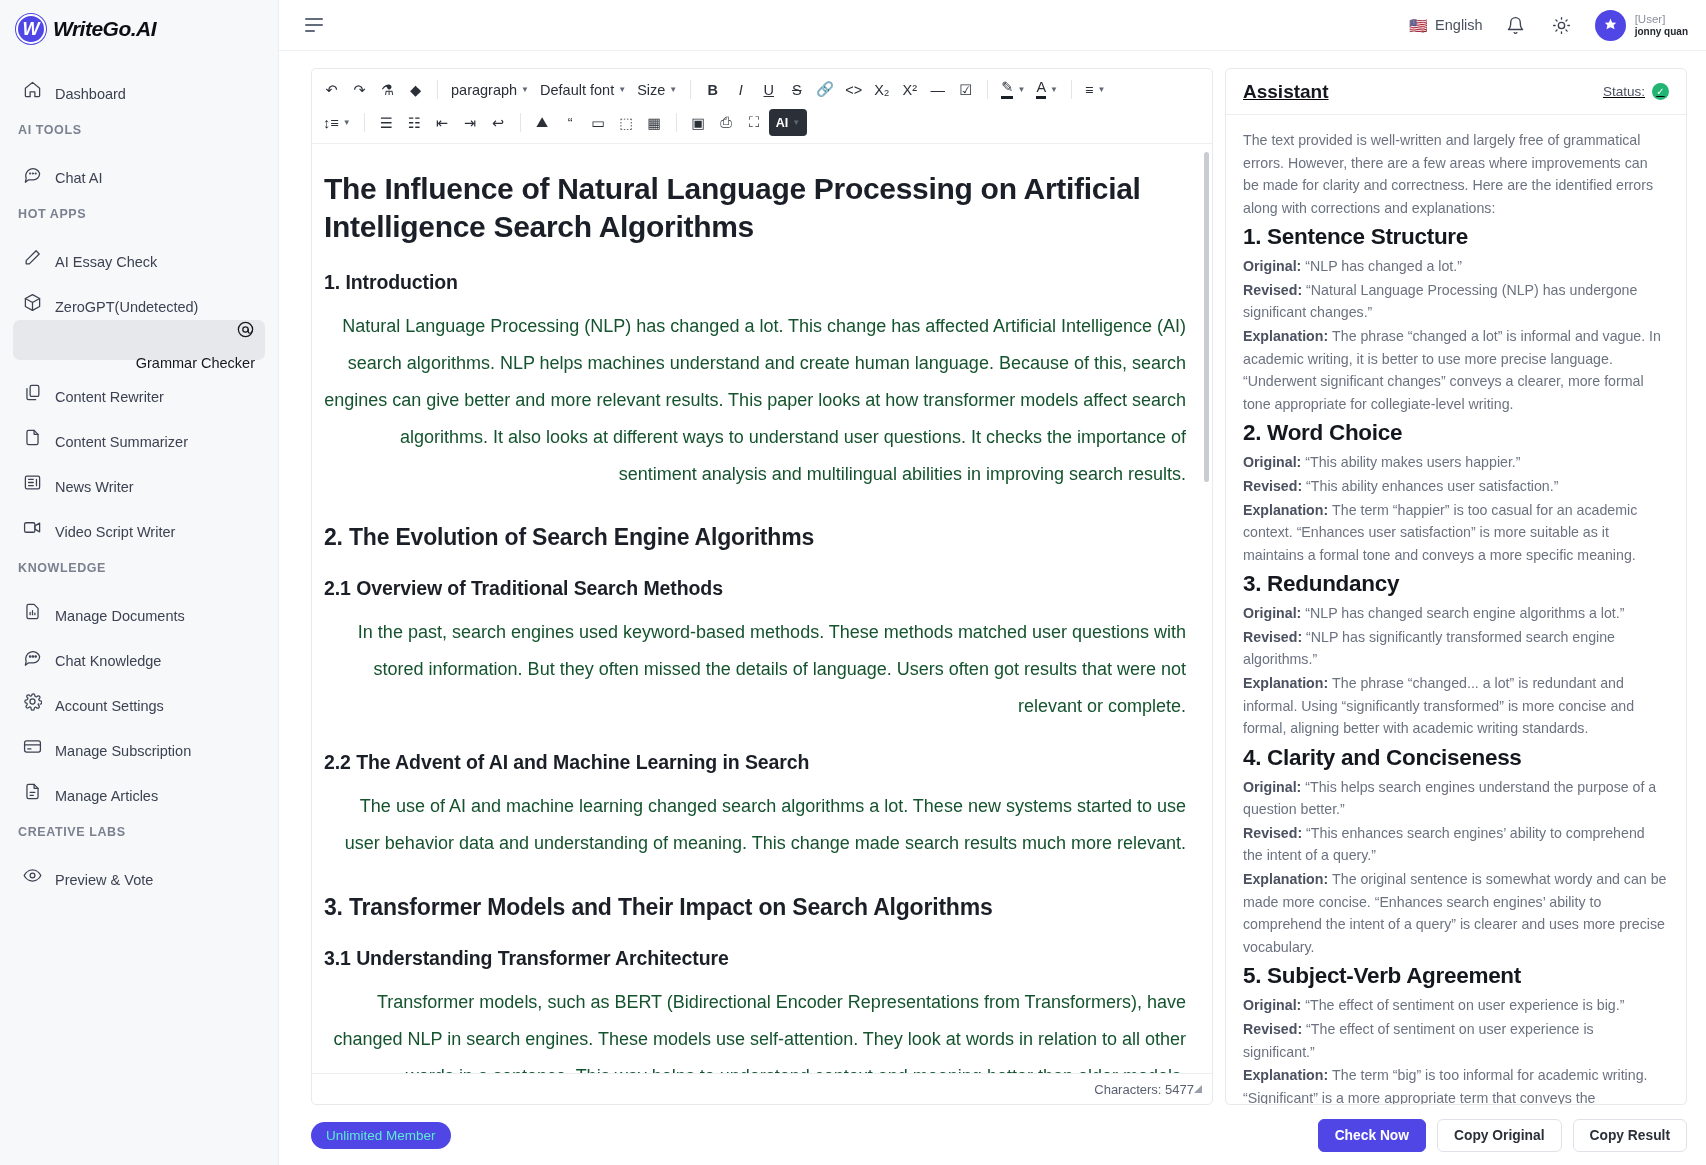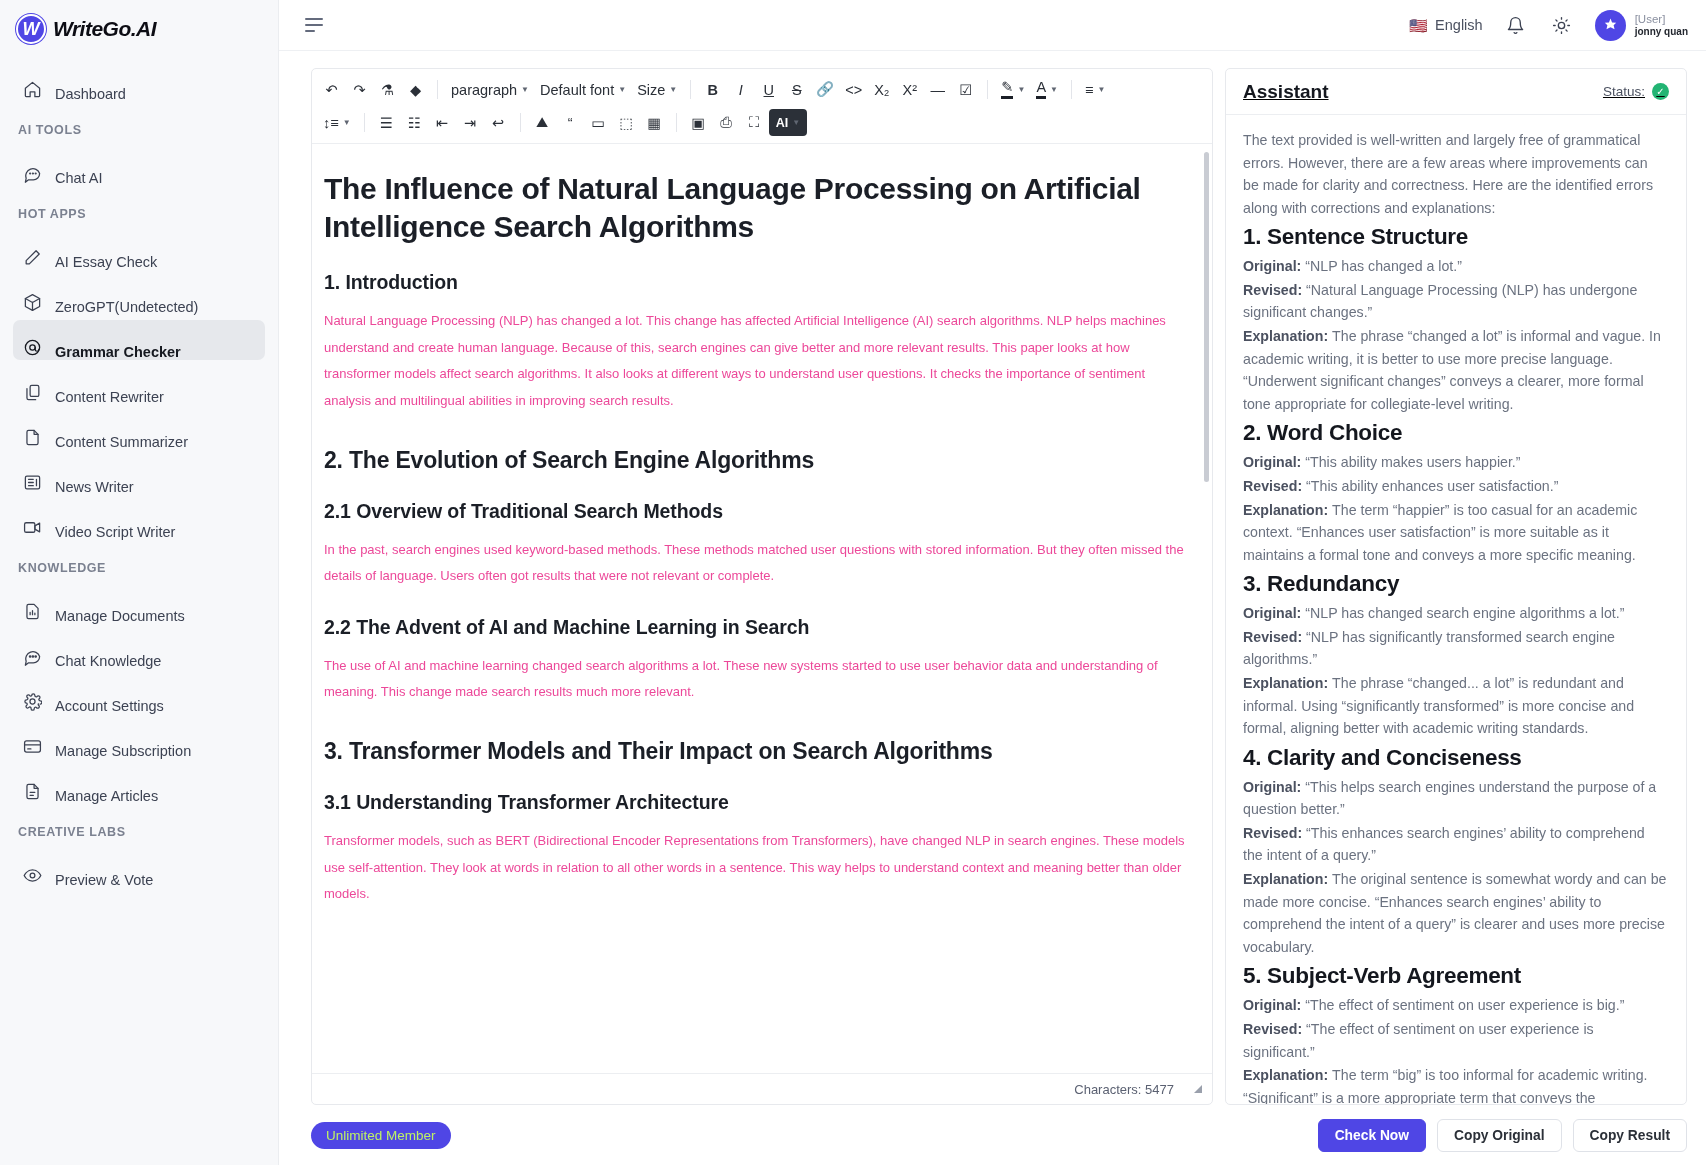--- a/index.html
+++ b/index.html
@@ -36,21 +36,21 @@
   .nav-section {
     font-size: 12.5px; font-weight: 600; color: #7b8190;
     letter-spacing: 0.6px; padding: 16px 0 9px 5px;
   }
   .nav-item {
     display: flex; align-items: flex-end; gap: 13px;
     height: 40px; padding: 0 10px; border-radius: 7px;
     color: #3c4252; font-size: 14.5px; font-weight: 500;
     cursor: pointer; margin-bottom: 5px;
   }
-  .nav-item.active { background: #e6e8ec; font-weight: 700; color: #15181f; }
+  .nav-item.active { background: #e6e8ec; font-weight: 400; color: #15181f; flex-direction: column; }
   .nav-item svg { flex: 0 0 19px; }
   .nav-item .lbl { white-space: nowrap; }
 
   
   .main { flex: 1; display: flex; flex-direction: column; height: 1165px; background: #fff; }
   .topbar {
     height: 51px; flex: 0 0 51px;
     display: flex; align-items: center; justify-content: space-between;
     padding: 0 18px 0 20px; border-bottom: 1px solid #eef0f3;
   }
@@ -93,29 +93,29 @@
   .tsep { width: 1px; height: 19px; background: #e3e5ea; margin: 0 7px; flex: 0 0 1px; }
 
   .doc-area { flex: 1; overflow: hidden; position: relative; display: flex; }
   .doc {
     flex: 1; padding: 26px 26px 10px 12px; overflow: hidden;
     color: #1b1f27; min-width: 0;
   }
   .doc h1 { font-size: 30px; line-height: 1.25; font-weight: 700; letter-spacing: -0.3px; margin-bottom: 26px; }
   .doc h2 { font-size: 23px; font-weight: 700; margin: 32px 0 18px; letter-spacing: -0.2px; }
   .doc h3 { font-size: 19.5px; font-weight: 700; margin: 26px 0 14px; letter-spacing: -0.1px; }
-  .doc p { font-size: 13px; line-height: 2.05; color: #ec4899; }
+  .doc p { font-size: 18px; line-height: 2.05; color: #14532d; text-align: right; }
   .doc-scroll {
     position: absolute; right: 3px; top: 8px; width: 5px; height: 330px;
     background: #c9ccd3; border-radius: 4px;
   }
   .doc-footer {
     border-top: 1px solid #eceef1; height: 31px; flex: 0 0 31px;
     display: flex; align-items: center; justify-content: flex-end;
-    padding-right: 10px; gap: 20px; font-size: 13px; color: #5b6172;
+    padding-right: 10px; gap: 0; font-size: 13px; color: #5b6172;
   }
   .resize-grip { width: 0; height: 0; border-left: 8px solid transparent; border-bottom: 8px solid #9aa0ac; }
 
   
   .assistant-col { flex: 0 0 462px; display: flex; flex-direction: column; min-height: 0; }
   .assistant-card {
     border: 1px solid #e7e9ed; border-radius: 5px; background: #fff;
     display: flex; flex-direction: column; flex: 1; min-height: 0;
   }
   .assistant-head {
@@ -133,21 +133,21 @@
   .assistant-body h3 { font-size: 22.5px; font-weight: 700; color: #14171e; margin: 5px 0 5px; letter-spacing: -0.3px; }
   .assistant-body .lbl-b { font-weight: 700; color: #4b5160; }
 
   
   .bottombar {
     height: 60px; flex: 0 0 60px;
     display: flex; align-items: center; justify-content: space-between;
     padding: 0 19px 0 32px;
   }
   .pill {
-    background: #4f46e5; color: #bef264; border-radius: 20px;
+    background: #4f46e5; color: #5eead4; border-radius: 20px;
     padding: 6px 15px; font-size: 13.5px; font-weight: 500; cursor: pointer;
   }
   .bottom-actions { display: flex; gap: 11px; }
   .btn {
     border-radius: 6px; padding: 8px 16px; font-size: 13.8px;
     font-weight: 600; cursor: pointer; border: 1px solid #dfe2e8;
     background: #fff; color: #2b3038;
   }
   .btn.primary { background: #4f46e5; color: #fff; border-color: #4f46e5; }
 </style>

